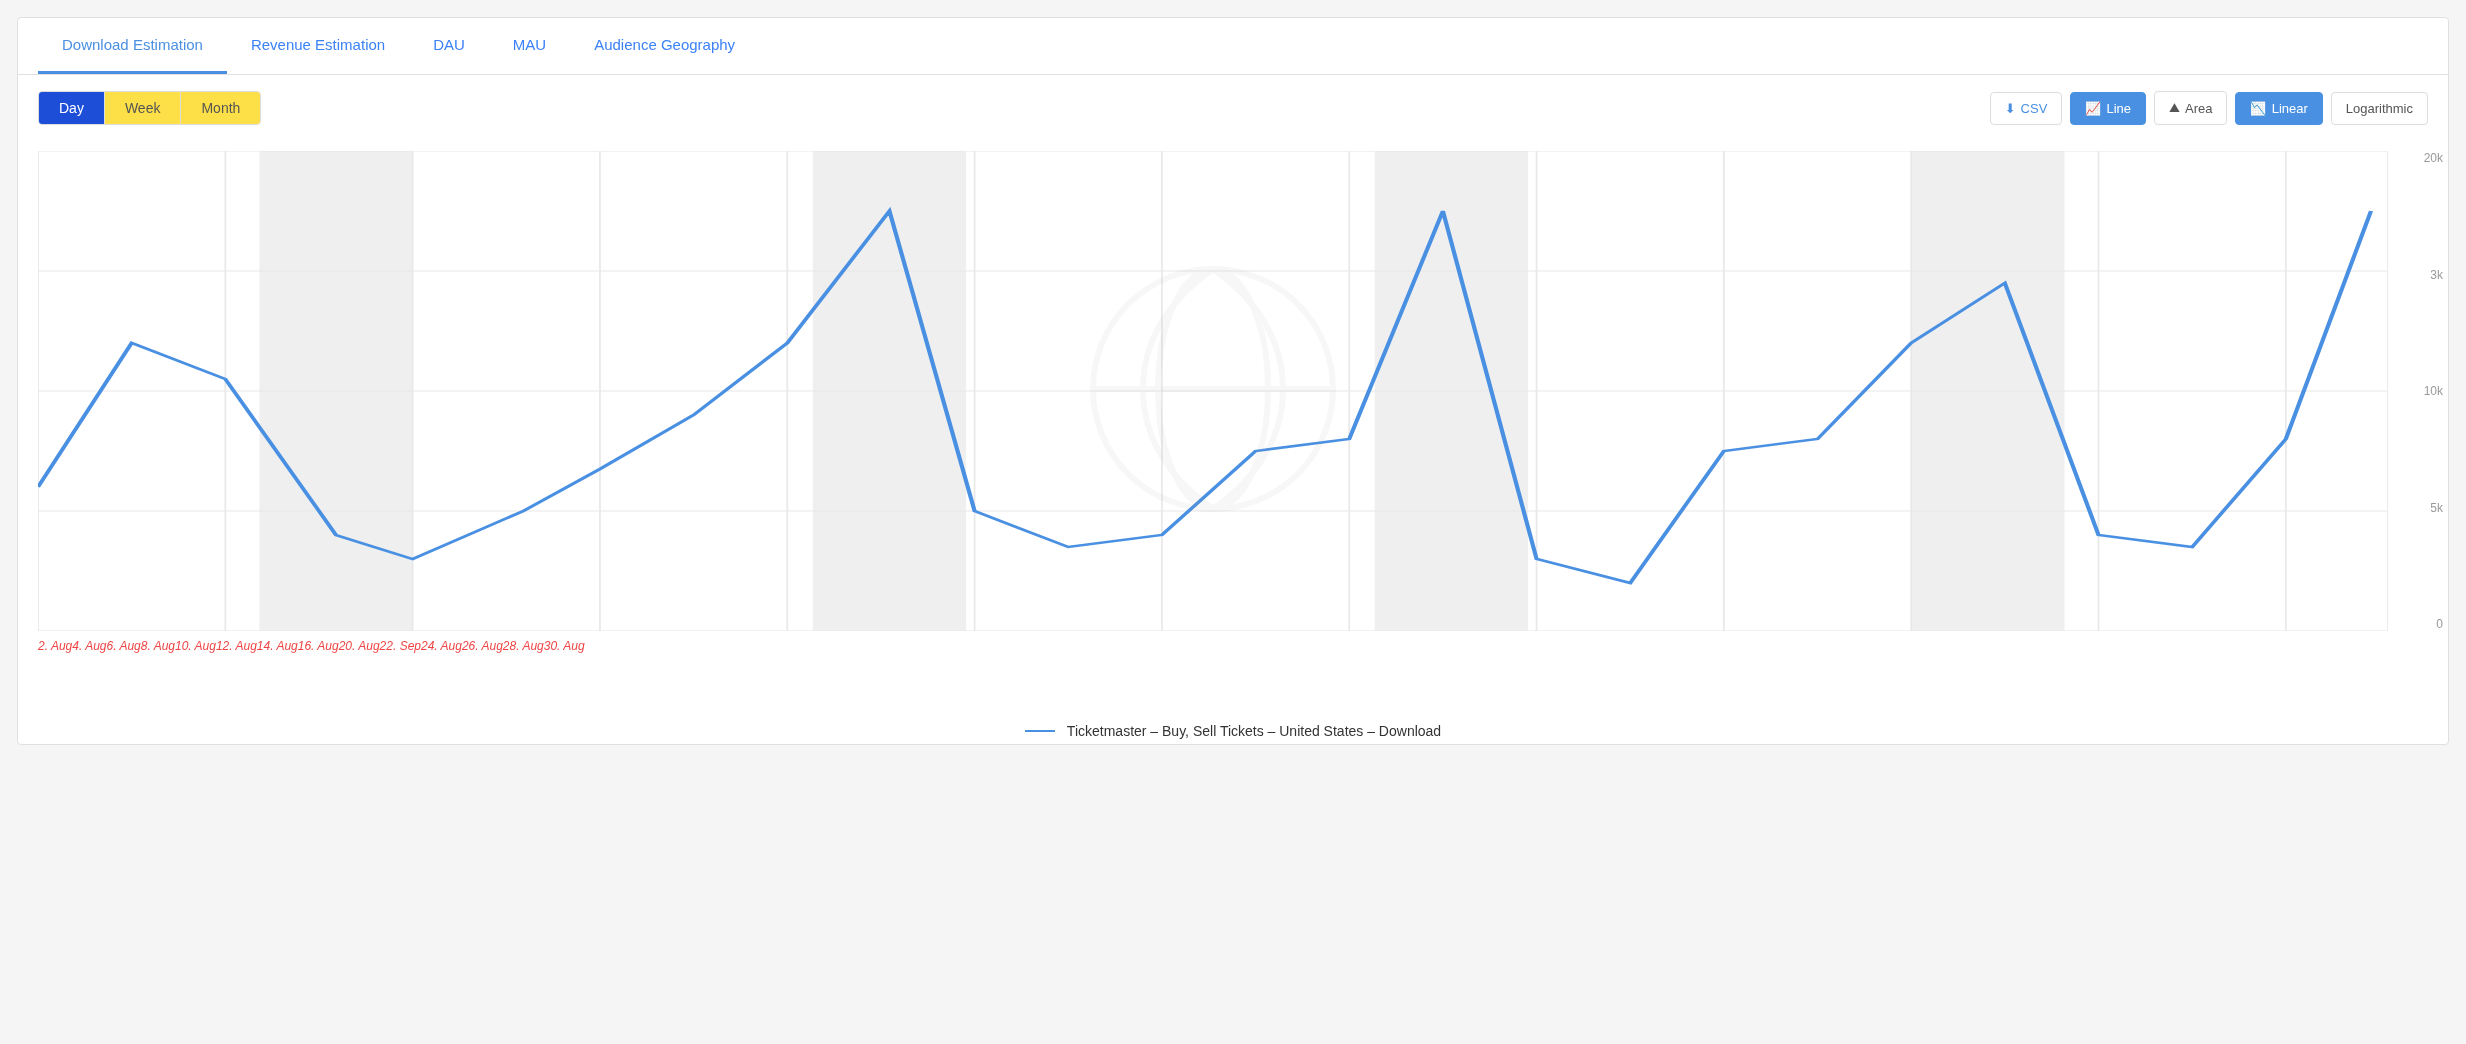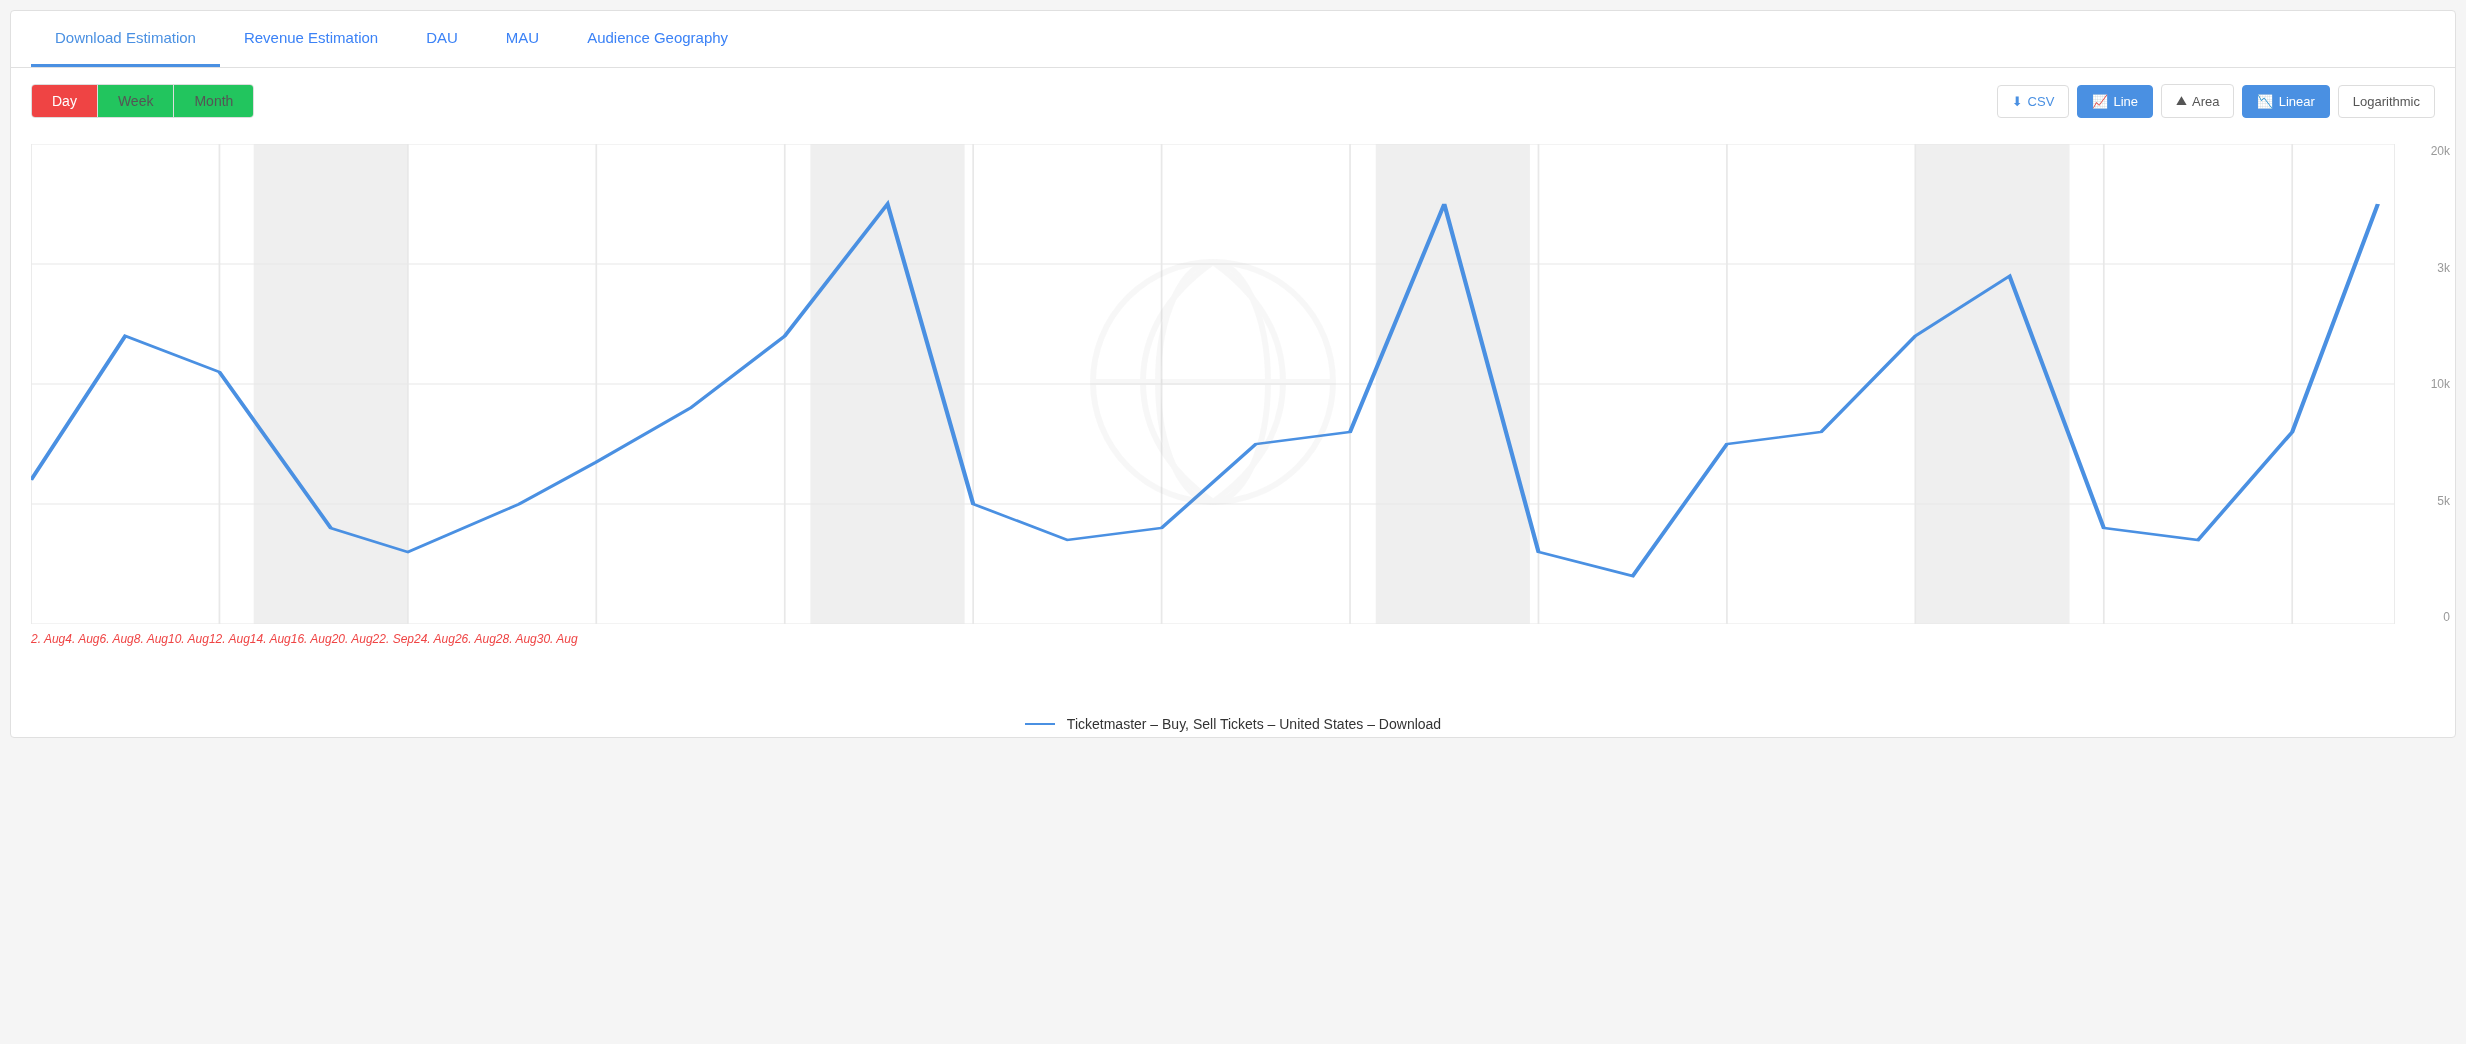--- a/index.html
+++ b/index.html
@@ -1,25 +1,25 @@
 <!DOCTYPE html>
 <html><head>
   <meta charset="utf-8">
   <style>
     * { box-sizing: border-box; margin: 0; padding: 0; }
     body { font-family: -apple-system, BlinkMacSystemFont, 'Segoe UI', Arial, sans-serif; background: #f5f5f5; }
-    .container { background: #fff; border: 1px solid #e0e0e0; border-radius: 4px; margin: 10px; padding: 0; }
+    .container { background: #fff; border: 1px solid #e0e0e0; border-radius: 4px; margin: 17px; padding: 0; }
     .tabs { display: flex; align-items: center; border-bottom: 1px solid #e0e0e0; padding: 0 20px; }
     .tab-item { padding: 18px 24px; cursor: pointer; font-size: 15px; color: #3b82f6; border-bottom: 3px solid transparent; white-space: nowrap; }
     .tab-item.active { color: #4a90e2; border-bottom: 3px solid #4a90e2; }
     .toolbar { display: flex; align-items: center; justify-content: space-between; padding: 16px 20px; }
     .time-buttons { display: flex; gap: 0; border: 1px solid #ddd; border-radius: 4px; overflow: hidden; }
-    .time-btn { padding: 8px 20px; font-size: 14px; cursor: pointer; background: #22c55e; border: none; border-right: 1px solid #ddd; color: #555; }
+    .time-btn { padding: 8px 20px; font-size: 14px; cursor: pointer; background: #fde047; border: none; border-right: 1px solid #ddd; color: #555; }
     .time-btn:last-child { border-right: none; }
-    .time-btn.active { background: #ef4444; color: #fff; }
+    .time-btn.active { background: #1d4ed8; color: #fff; }
     .chart-controls { display: flex; align-items: center; gap: 8px; }
     .csv-btn { display: flex; align-items: center; gap: 5px; padding: 8px 14px; font-size: 13px; background: #fff; border: 1px solid #ddd; border-radius: 4px; cursor: pointer; color: #4a90e2; }
     .ctrl-btn { display: flex; align-items: center; gap: 5px; padding: 8px 14px; font-size: 13px; background: #fff; border: 1px solid #ddd; border-radius: 4px; cursor: pointer; color: #555; }
     .ctrl-btn.active { background: #4a90e2; color: #fff; border-color: #4a90e2; }
     .chart-area { position: relative; padding: 10px 60px 60px 20px; }
     .chart-wrapper { position: relative; width: 100%; height: 480px; }
     .y-axis { position: absolute; right: -55px; top: 0; bottom: 0; display: flex; flex-direction: column-reverse; justify-content: space-between; font-size: 12px; color: #999; }
     .y-label { text-align: right; }
     .x-axis { display: flex; padding: 8px 0 0 0; font-size: 12px; color: #ef4444; font-style: italic; }
     .legend { display: flex; align-items: center; justify-content: center; gap: 12px; padding: 10px 0 5px; font-size: 14px; color: #333; }

